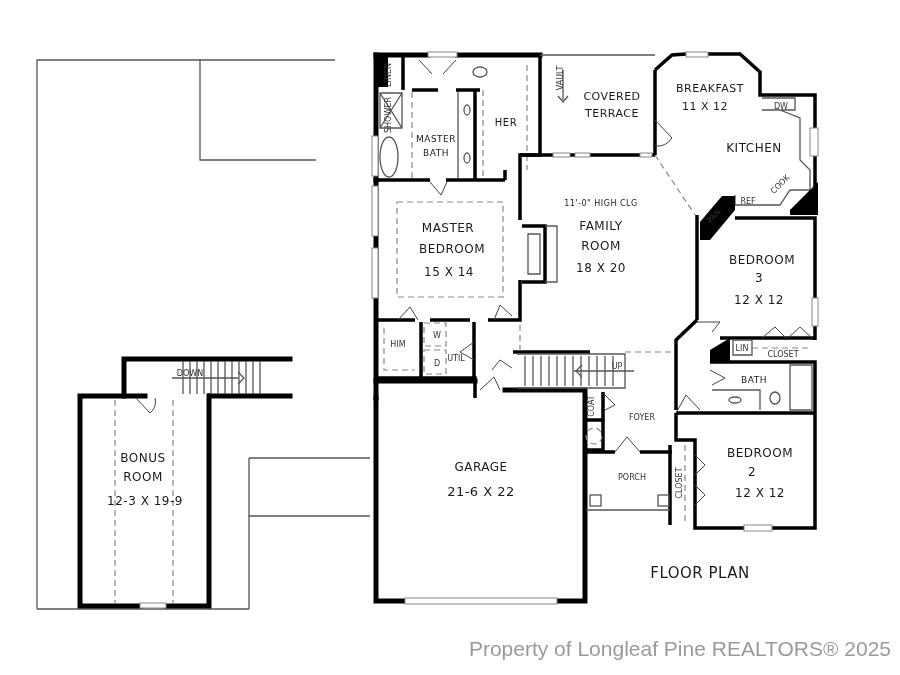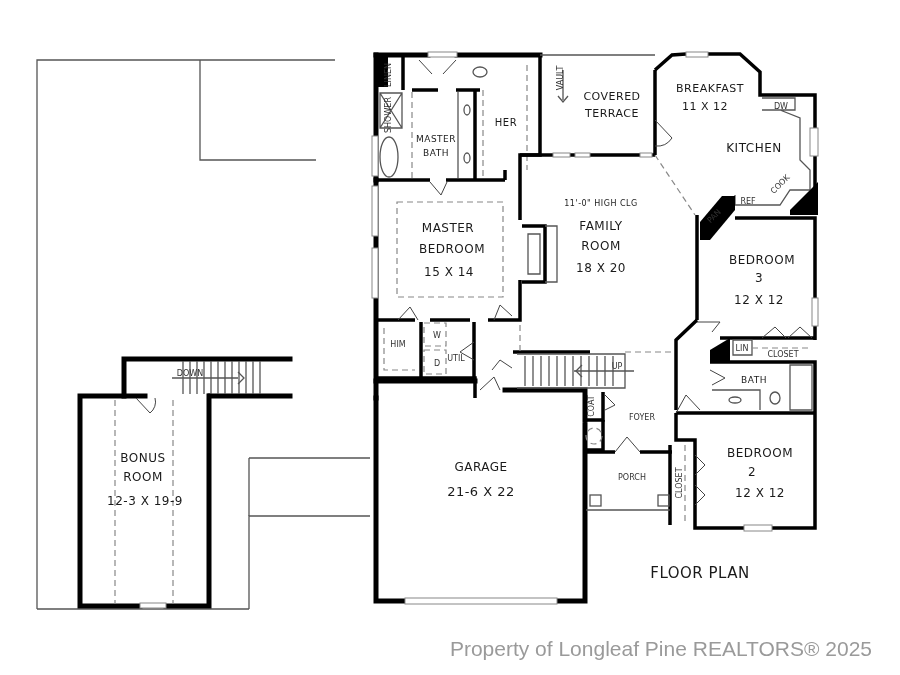--- a/index.html
+++ b/index.html
@@ -7,21 +7,21 @@
   #plan { position: absolute; left: 0; top: 0; width: 900px; height: 675px; }
   .lbl { font-family: "DejaVu Sans", sans-serif; fill: #1a1a1a; text-anchor: middle; letter-spacing: 0.5px; }
   .lbl-sm { font-family: "DejaVu Sans", sans-serif; fill: #333; text-anchor: middle; font-size: 8px; }
   .wall { stroke: #000; stroke-width: 5; fill: none; stroke-linecap: square; }
   .wall-t { stroke: #000; stroke-width: 3.5; fill: none; }
   .thin { stroke: #555; stroke-width: 1.3; fill: none; }
   .dash { stroke: #888; stroke-width: 1.2; fill: none; stroke-dasharray: 6 4; }
   .win { stroke: #888; stroke-width: 1; fill: #fff; }
   .door { stroke: #444; stroke-width: 1; fill: none; }
   .solid { fill: #000; }
-  .watermark { position: absolute; right: 28px; bottom: 14px; font-family: "Liberation Sans", sans-serif; font-size: 21px; color: #9a9a9a; letter-spacing: 0px; }
+  .watermark { position: absolute; right: 9px; bottom: 14px; font-family: "Liberation Sans", sans-serif; font-size: 21px; color: #9a9a9a; letter-spacing: 0px; }
 </style>
 </head>
 <body>
 
 <svg id="plan" viewBox="0 0 900 675" xmlns="http://www.w3.org/2000/svg">
 
   <g>
     <path class="thin" d="M37,609 L37,60 L335,60"></path>
     <path class="thin" d="M200,60 L200,160 L316,160"></path>
     <path class="thin" d="M249,609 L249,516 L370,516"></path>

